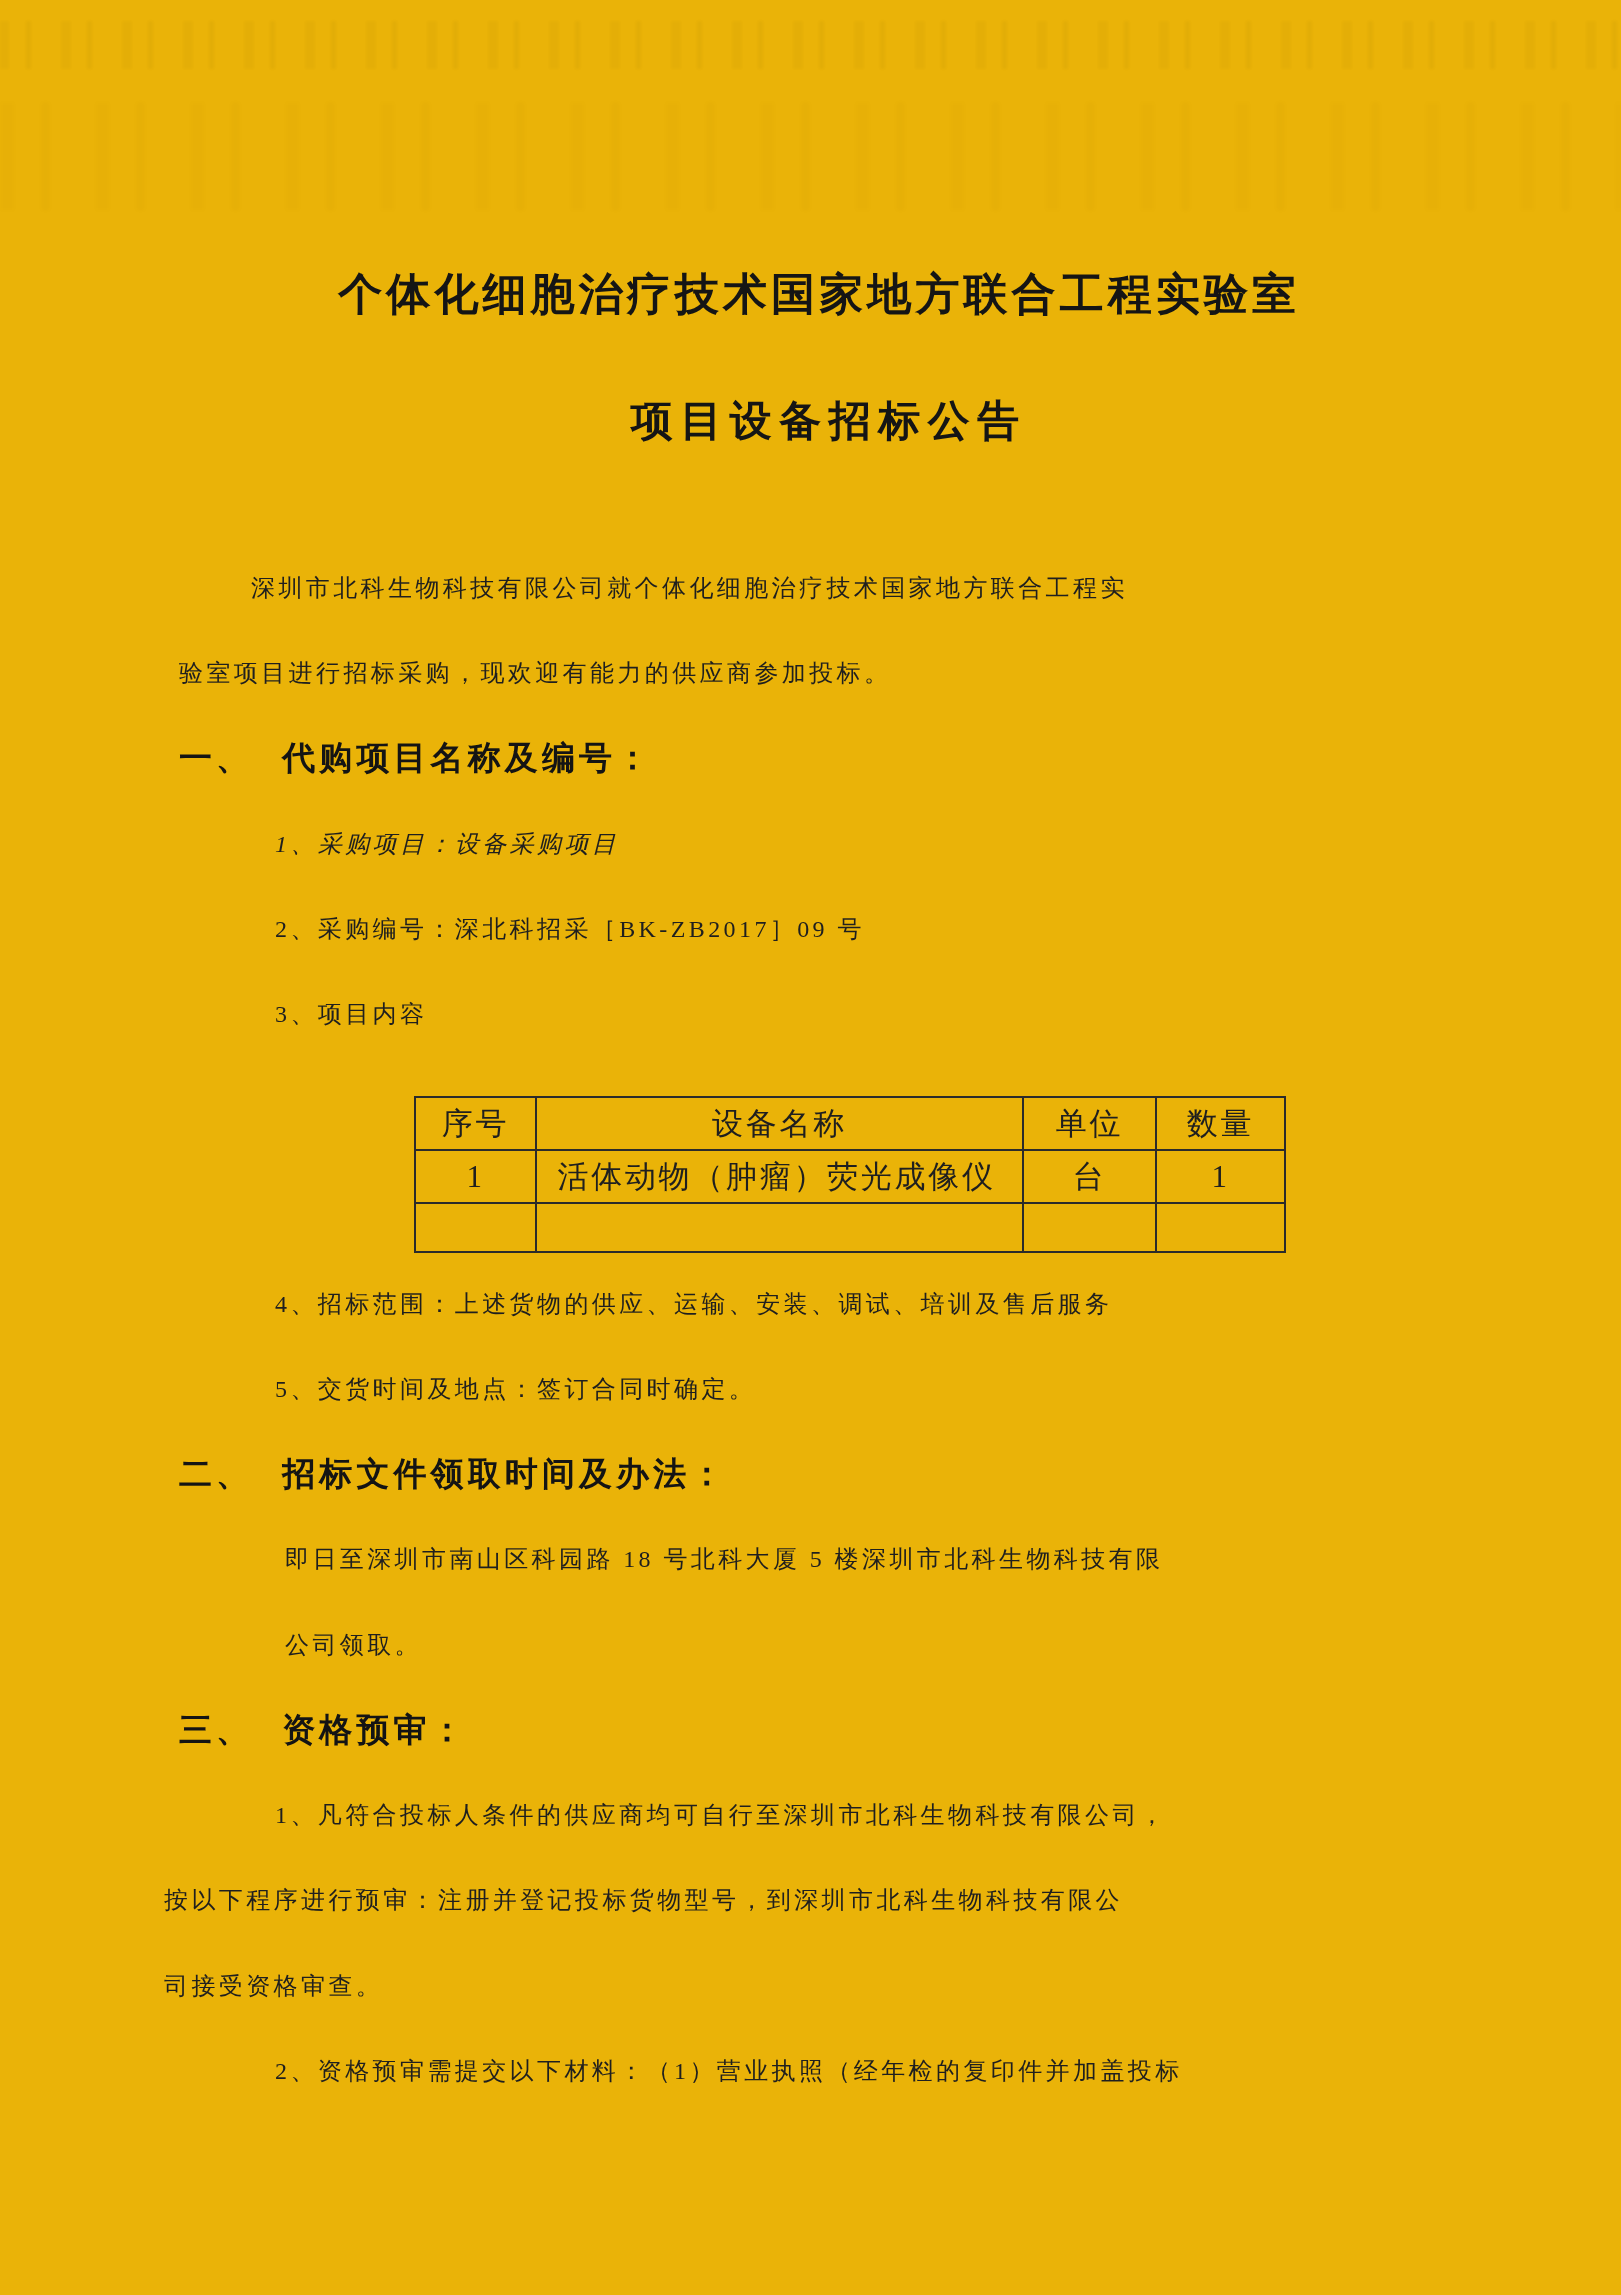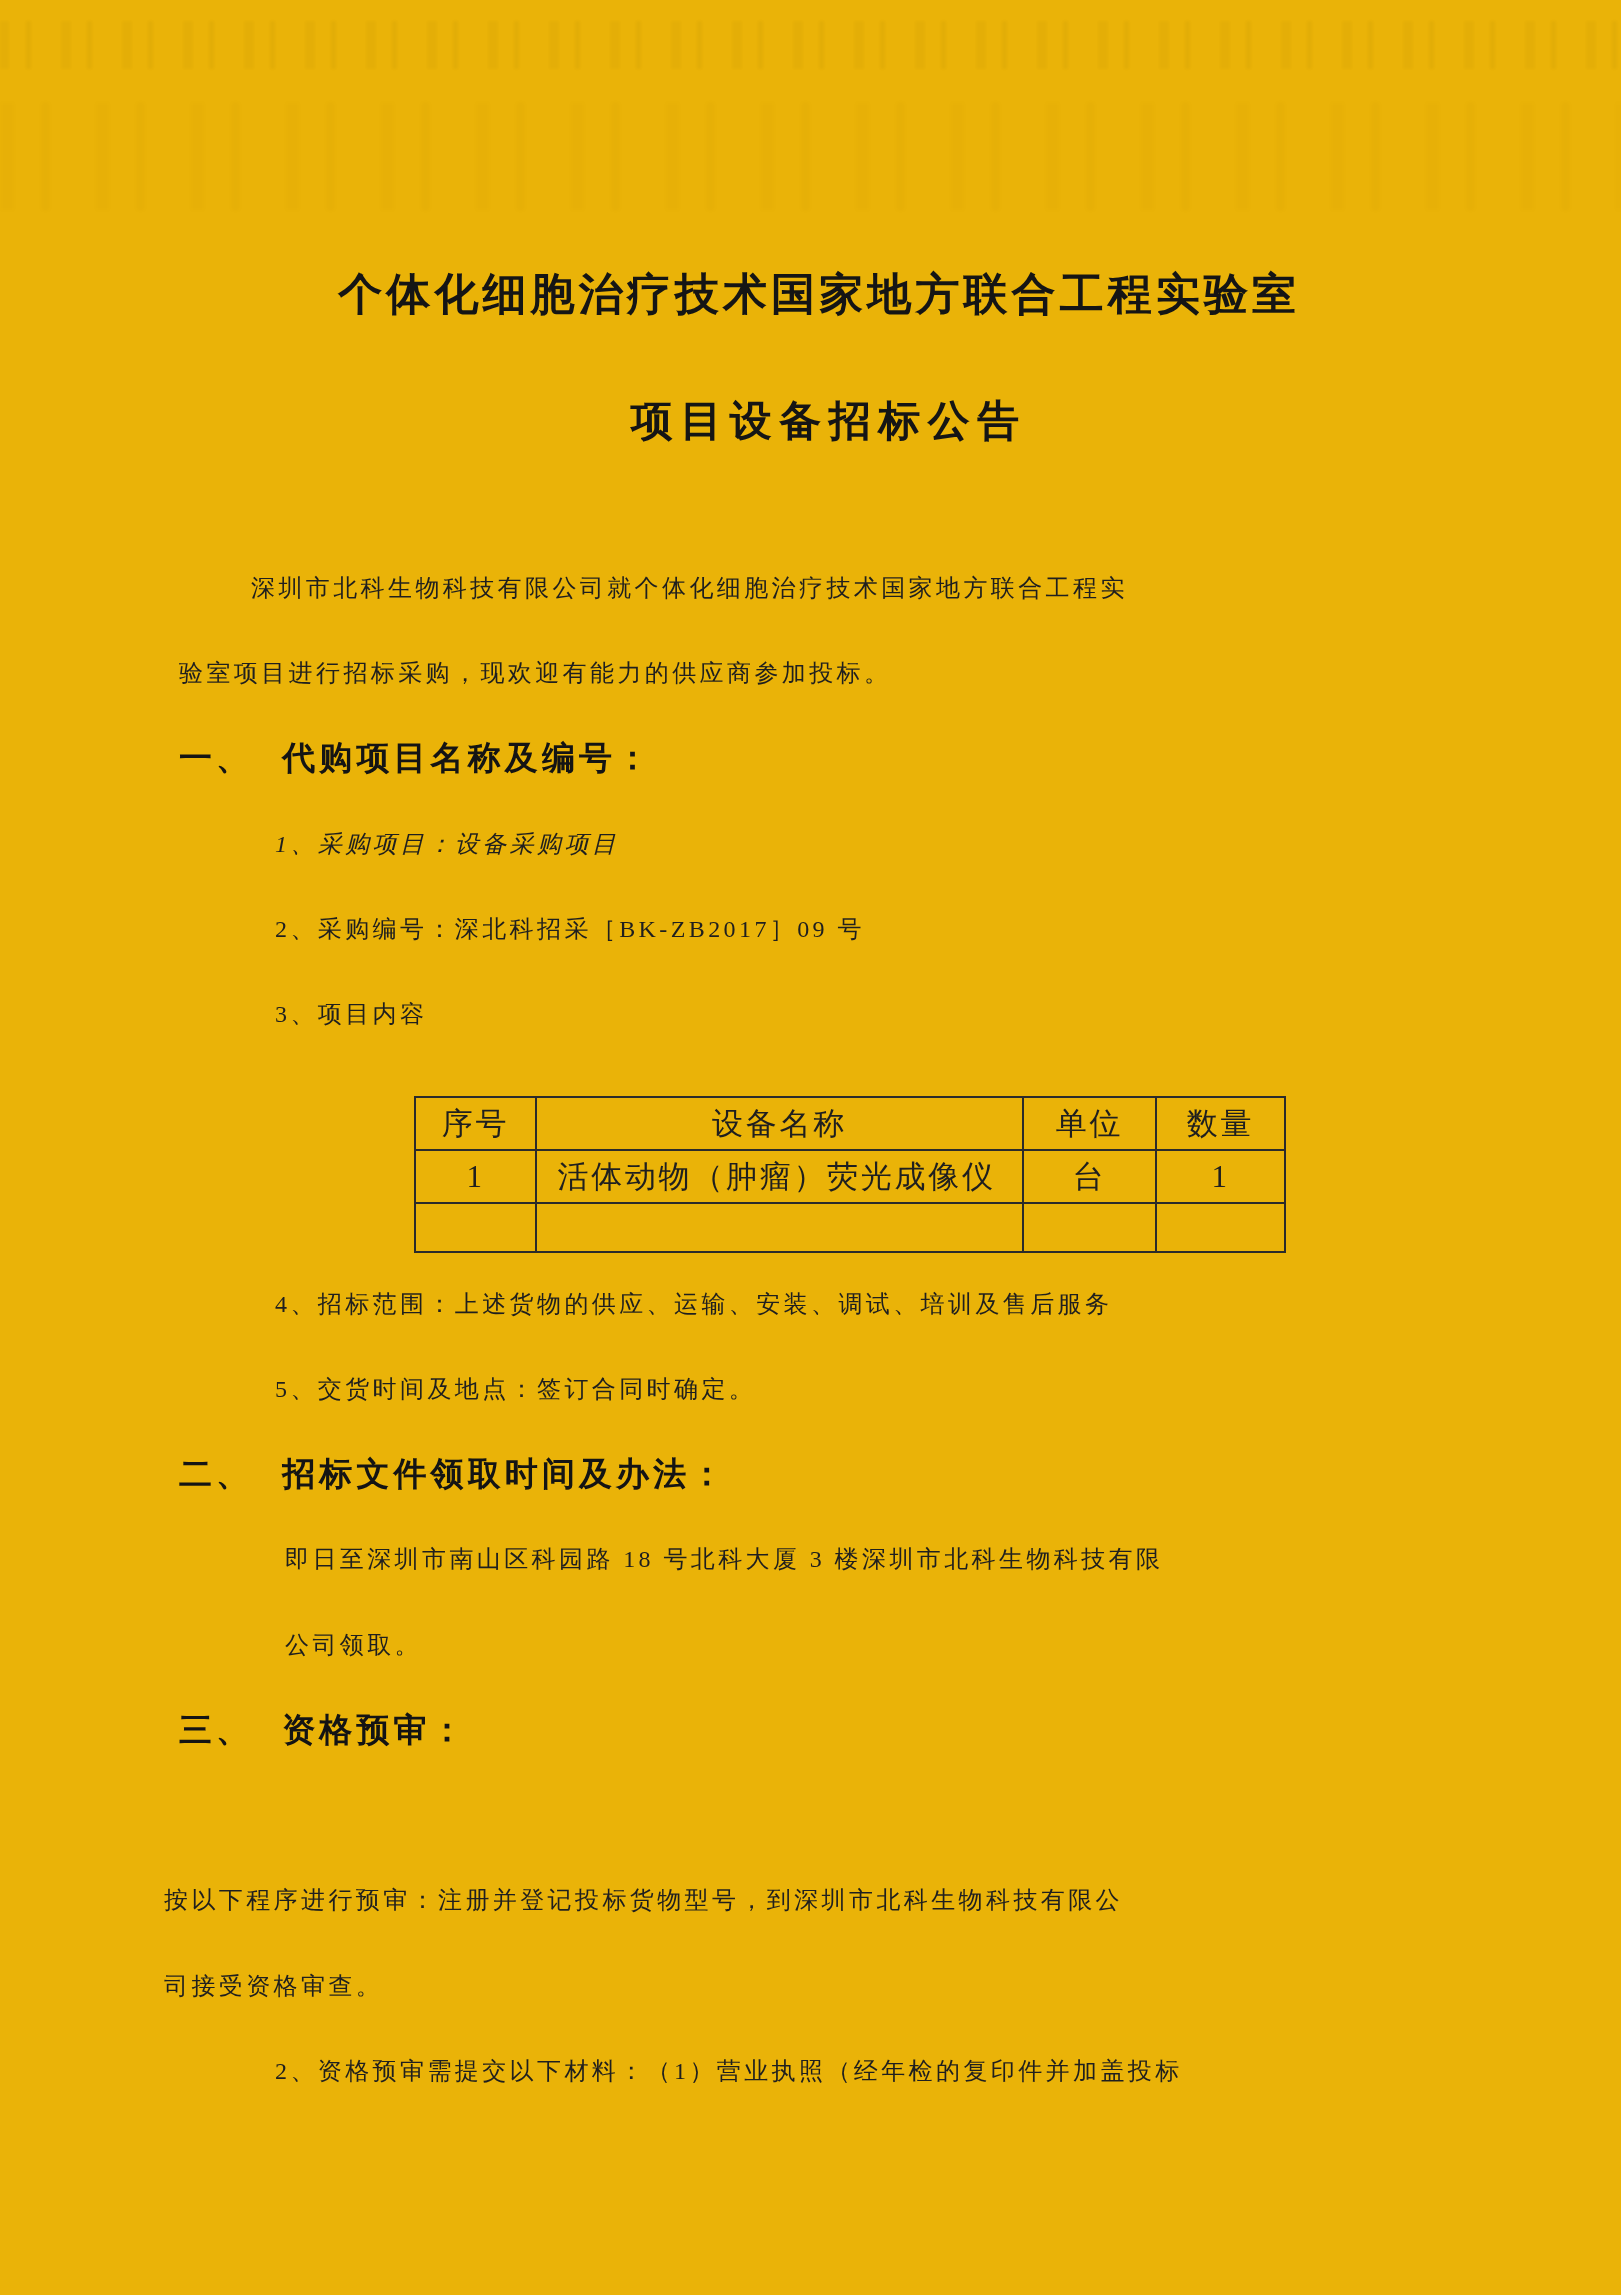--- a/index.html
+++ b/index.html
@@ -151,25 +151,26 @@
   </tbody>
     </table>
 
   <div class="abs body-line wide" style="left:275px; top:1284px;">4、招标范围：上述货物的供应、运输、安装、调试、培训及售后服务</div>
   <div class="abs body-line" style="left:275px; top:1369px;">5、交货时间及地点：签订合同时确定。</div>
 
   <div class="abs sec-heading" style="left:179px; top:1454px;">
     <span class="sec-num">二、</span><span>招标文件领取时间及办法：</span>
   </div>
 
-  <div class="abs body-line" style="left:285px; top:1539px;">即日至深圳市南山区科园路 18 号北科大厦 3 楼深圳市北科生物科技有限</div>
+  <div class="abs body-line" style="left:285px; top:1539px;">即日至深圳市南山区科园路 18 号北科大厦 5 楼深圳市北科生物科技有限</div>
   <div class="abs body-line" style="left:285px; top:1625px;">公司领取。</div>
 
   <div class="abs sec-heading" style="left:179px; top:1710px;">
     <span class="sec-num">三、</span><span>资格预审：</span>
   </div>
 
+  <div class="abs body-line wide" style="left:275px; top:1795px;">1、凡符合投标人条件的供应商均可自行至深圳市北科生物科技有限公司，</div>
   <div class="abs body-line wide" style="left:164px; top:1880px;">按以下程序进行预审：注册并登记投标货物型号，到深圳市北科生物科技有限公</div>
   <div class="abs body-line" style="left:164px; top:1966px;">司接受资格审查。</div>
   <div class="abs body-line wide" style="left:275px; top:2051px;">2、资格预审需提交以下材料：（1）营业执照（经年检的复印件并加盖投标</div>
 
 </div>
 
 
 </body></html>

